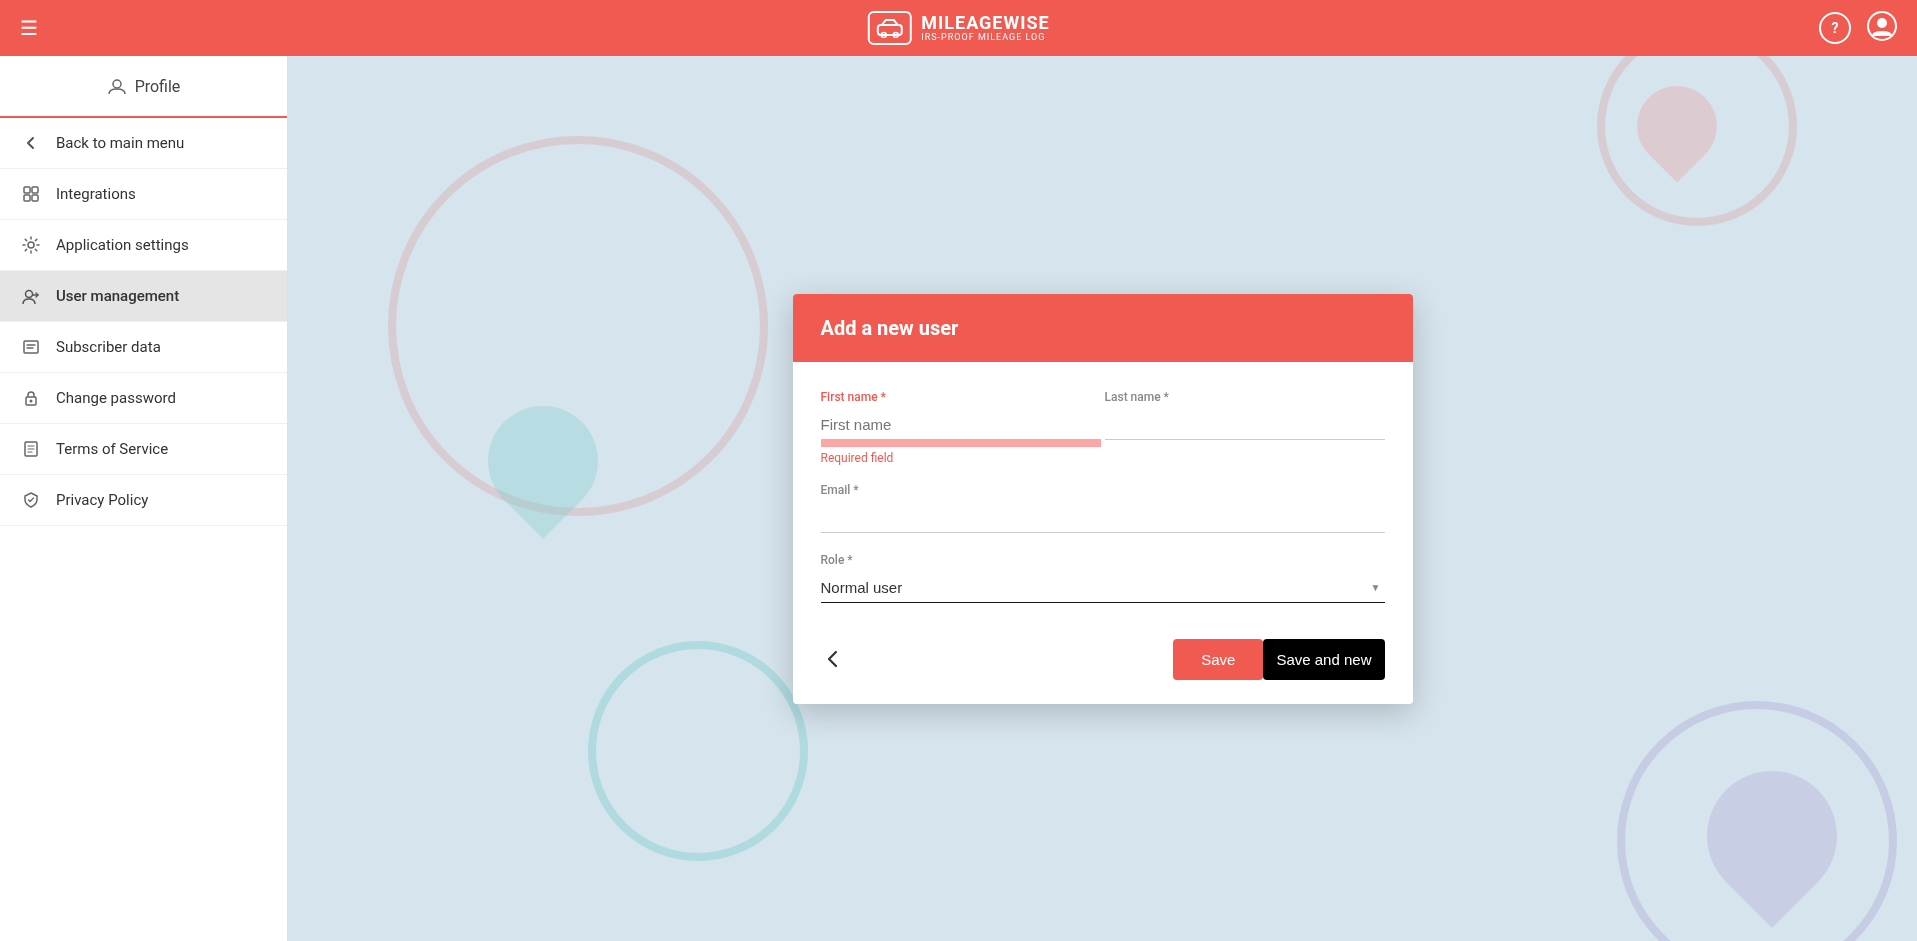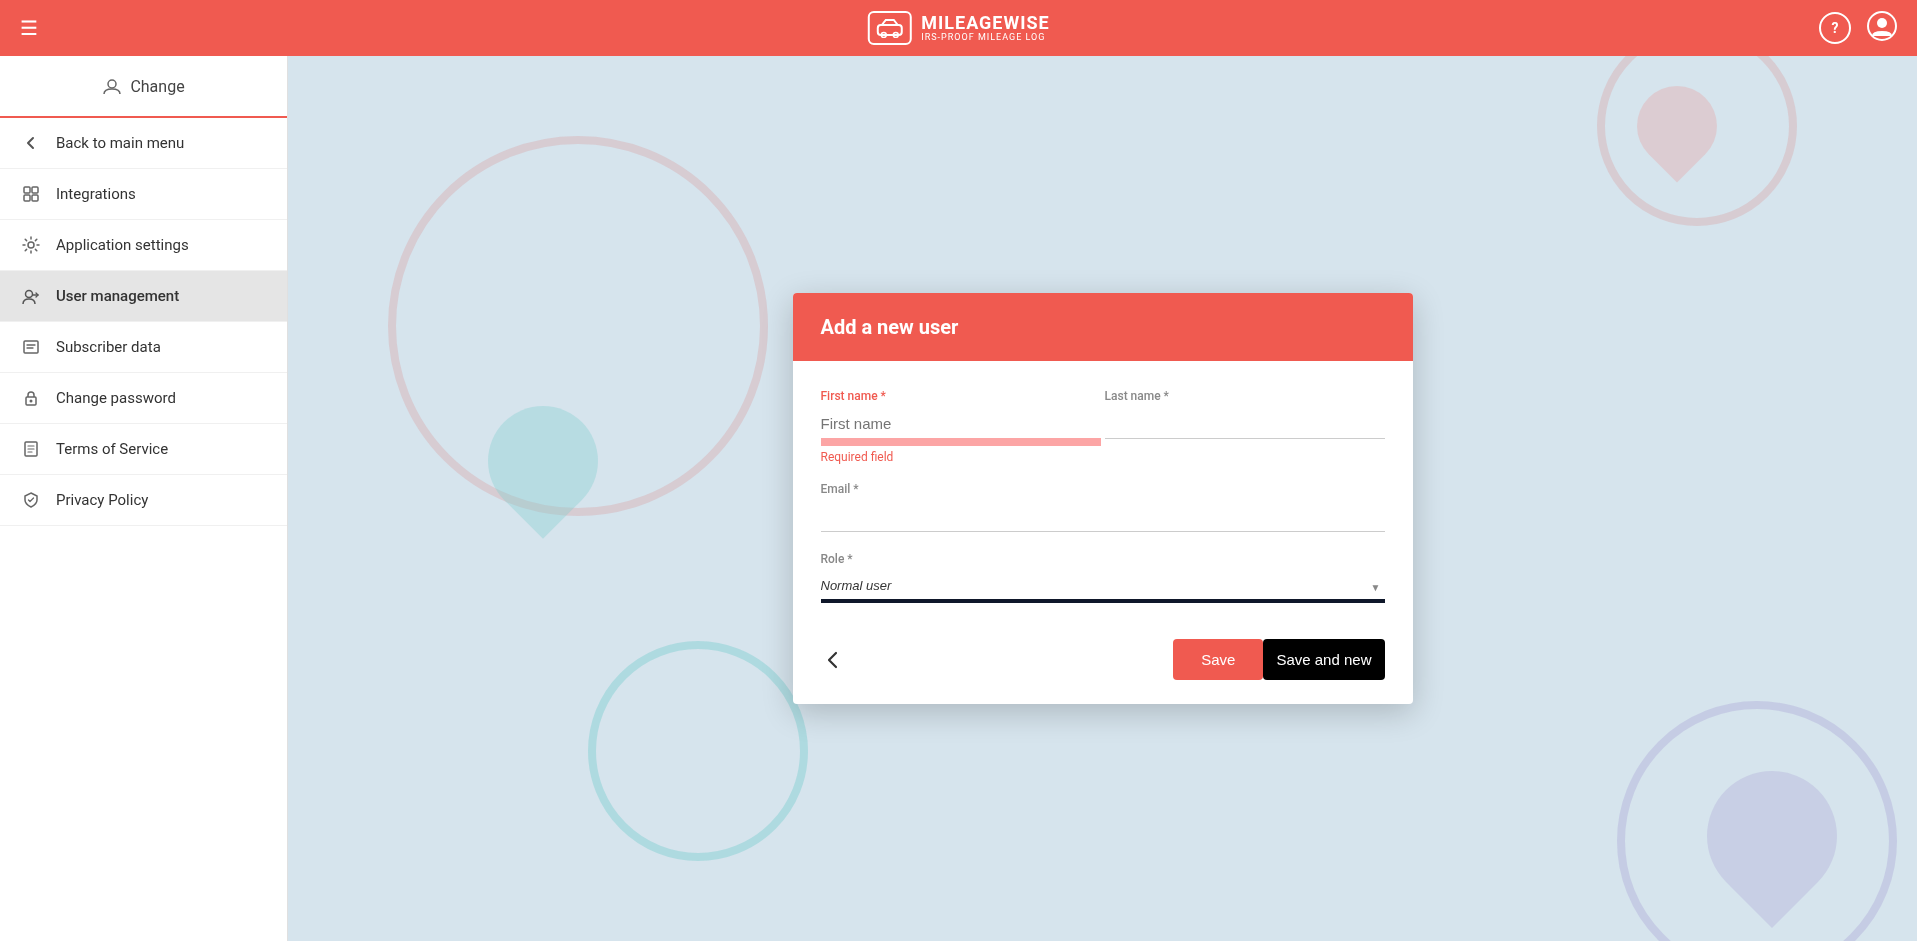--- a/index.html
+++ b/index.html
@@ -221,30 +221,29 @@
     .form-input.error-border {
       border-bottom: 8px solid #fca5a5;
     }
     .error-text {
       color: #f05a50;
       font-size: 12px;
       margin-top: 4px;
     }
     .form-select {
       border: none;
-      border-bottom: 4px solid #0f172a;
+      border-bottom: 1px solid #0f172a;
       padding: 8px 0 6px;
-      font-size: 13px;
+      font-size: 15px;
       color: #333;
       outline: none;
       width: 100%;
       background: transparent;
       appearance: none;
       cursor: pointer;
-      font-style: italic;
     }
     .select-wrapper {
       position: relative;
     }
     .select-wrapper::after {
       content: '▼';
       font-size: 10px;
       color: #888;
       position: absolute;
       right: 4px;
@@ -335,21 +334,21 @@
     </div>
   </div>
 </header>
 
 <nav class="sidebar">
   <div class="sidebar-profile">
     <svg width="20" height="20" viewBox="0 0 20 20" fill="none">
       <circle cx="10" cy="8" r="4" stroke="#666" stroke-width="1.5" fill="none"></circle>
       <path d="M2 18 Q2 13 10 13 Q18 13 18 18" stroke="#666" stroke-width="1.5" fill="none"></path>
     </svg>
-    <span>Change</span>
+    <span>Profile</span>
   </div>
 
   <div class="sidebar-item">
     <span class="sidebar-icon">
       <svg width="18" height="18" viewBox="0 0 18 18" fill="none">
         <path d="M11 4 L6 9 L11 14" stroke="#555" stroke-width="2" stroke-linecap="round" stroke-linejoin="round"></path>
       </svg>
     </span>
     <span>Back to main menu</span>
   </div>

